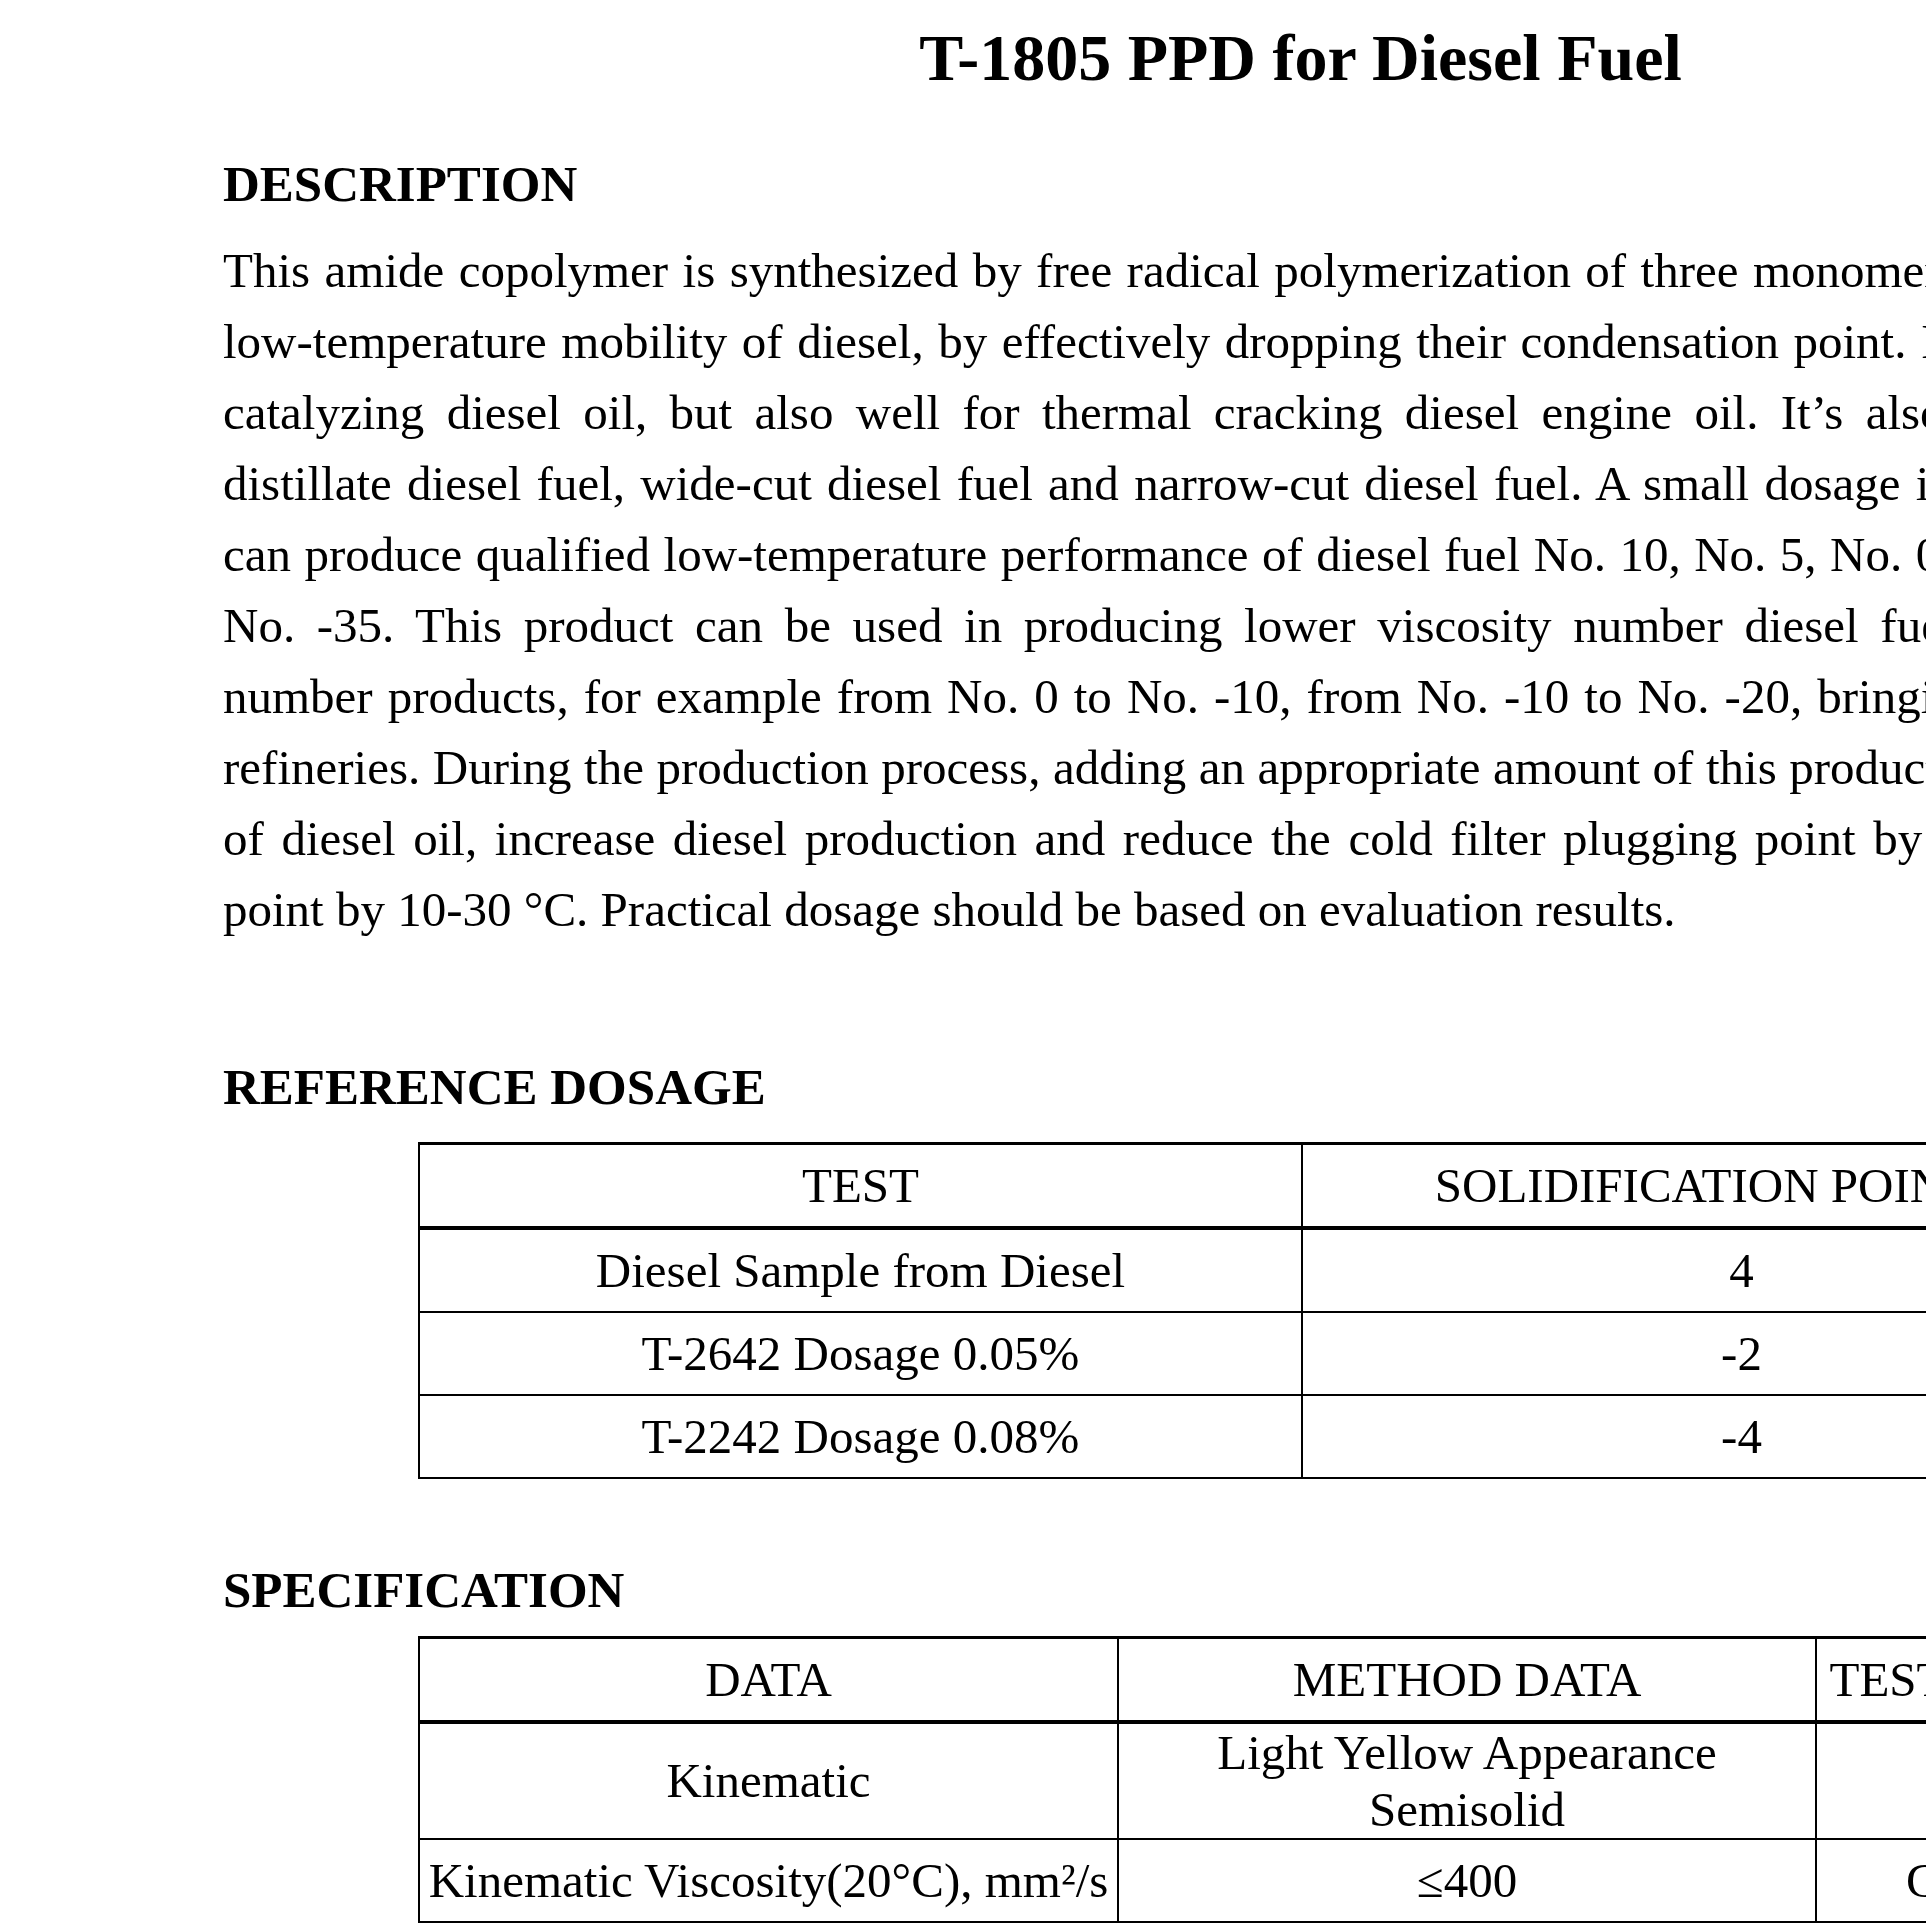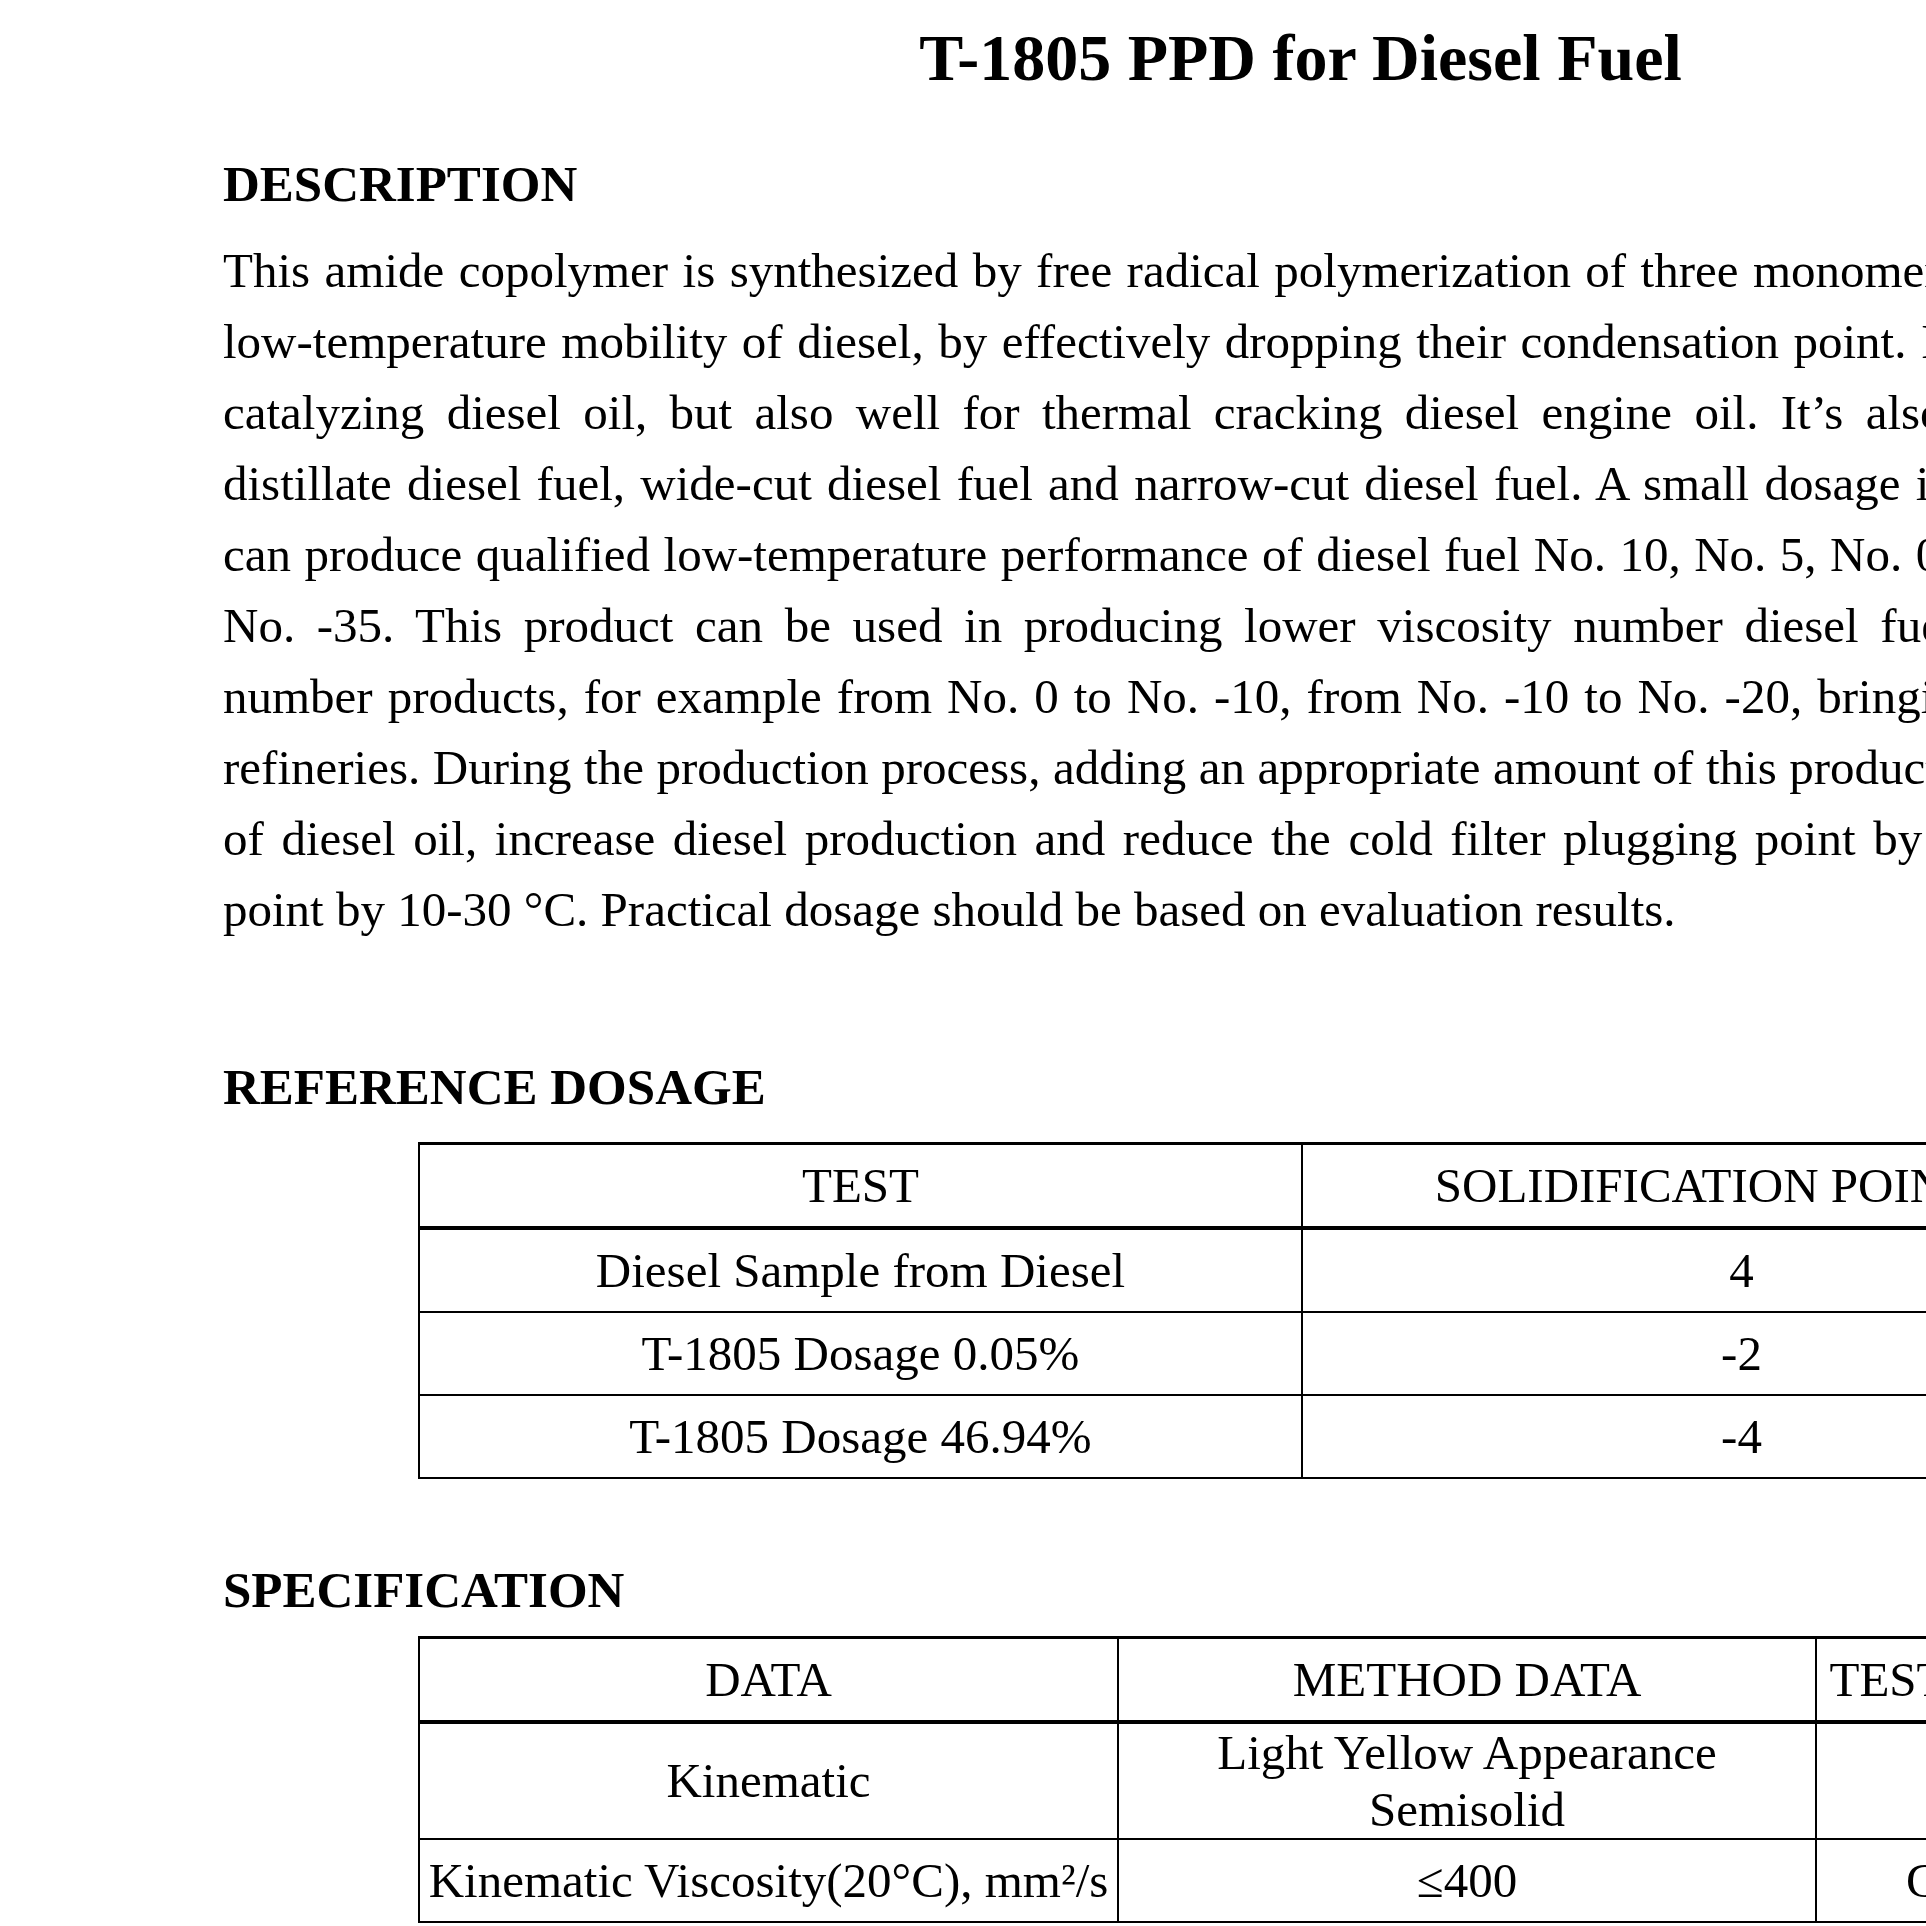--- a/index.html
+++ b/index.html
@@ -97,25 +97,25 @@
           <th>TEST</th>
           <th>SOLIDIFICATION POINT, °C</th>
         </tr>
       </thead>
       <tbody>
         <tr>
           <td>Diesel Sample from Diesel</td>
           <td>4</td>
         </tr>
         <tr>
-          <td>T-1805 Dosage 0.05%</td>
+          <td>T-2642 Dosage 0.05%</td>
           <td>-2</td>
         </tr>
         <tr>
-          <td>T-1805 Dosage 46.94%</td>
+          <td>T-2242 Dosage 0.08%</td>
           <td>-4</td>
         </tr>
       </tbody>
     </table>
   </section>
 
   <section class="sec-specification">
     <h2 class="section-heading">SPECIFICATION</h2>
     <table class="data-table">
       <colgroup>

